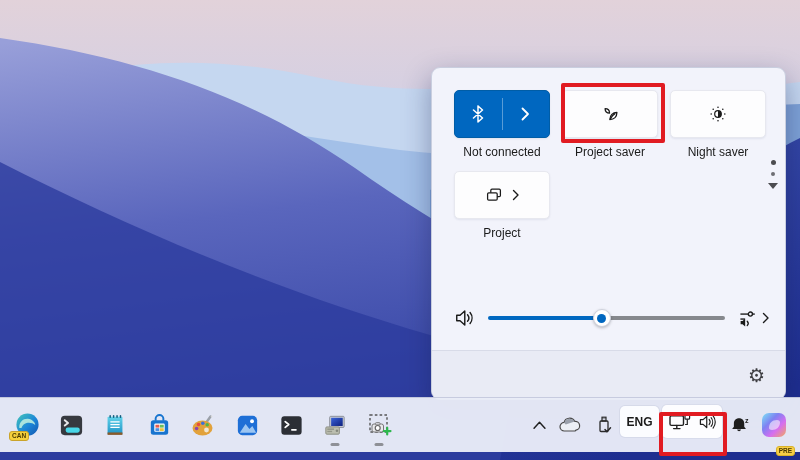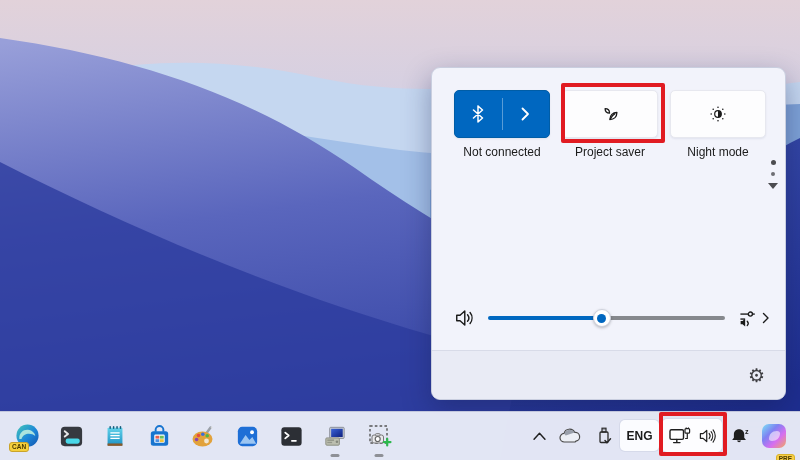--- a/index.html
+++ b/index.html
@@ -46,21 +46,21 @@
   .pg-dot2{width:4px;height:4px;border-radius:50%;background:#6e6e73;}
   .pg-arrow{width:0;height:0;border-left:5px solid transparent;border-right:5px solid transparent;
     border-top:6px solid #4c4c50;}
 
   
   .hl-box{position:absolute;border:4px solid #e11b22;border-radius:2px;z-index:30;box-sizing:border-box;}
   .hl-energy{left:561px;top:83px;width:104px;height:60px;}
   .hl-tray{left:659px;top:412px;width:68px;height:44px;}
 
   
-  .taskbar{position:absolute;left:0;bottom:0;width:800px;height:49px;
+  .taskbar{position:absolute;left:0;bottom:8px;width:800px;height:55px;
     background:rgba(232,235,247,.97);border-top:1px solid rgba(110,120,160,.28);z-index:15;box-sizing:border-box;}
   .tb-apps{position:absolute;left:13px;top:0;height:100%;display:flex;align-items:center;gap:16px;}
   .tb-app{position:relative;width:28px;height:28px;display:flex;align-items:center;justify-content:center;cursor:default;}
   .tb-badge{position:absolute;left:-4px;bottom:-2px;background:#f5d03c;border:1px solid #caa42b;
     border-radius:3px;font-size:6.5px;font-weight:700;color:#4a3a00;padding:0 2px;line-height:8px;}
   .run-dot{position:absolute;left:50%;bottom:-7px;transform:translateX(-50%);
     width:9px;height:3px;border-radius:2px;background:#8e9096;}
   .tb-tray{position:absolute;right:0;top:0;height:100%;width:290px;}
   .tray-item{position:absolute;top:0;height:100%;display:flex;align-items:center;justify-content:center;cursor:default;}
   .lang-btn{background:#fbfcff;border-radius:5px;height:31px;top:8px;
@@ -148,24 +148,36 @@
                 <circle cx="13.8" cy="4.2" r="0.8"></circle>
               <circle cx="15.8" cy="9" r="0.8"></circle>
                 <circle cx="13.8" cy="13.8" r="0.8"></circle>
               <circle cx="9" cy="15.8" r="0.8"></circle>
                 <circle cx="4.2" cy="13.8" r="0.8"></circle>
               <circle cx="2.2" cy="9" r="0.8"></circle>
                 <circle cx="4.2" cy="4.2" r="0.8"></circle>
             </g>
           </svg>
         </div>
-        <div class="qs-label">Night mode</div>
-      </div>
-
-
+        <div class="qs-label">Night saver</div>
+      </div>
+
+
+      <div class="qs-cell">
+        <div class="qs-btn">
+          <svg width="18" height="18" viewBox="0 0 18 18">
+            <rect x="5.8" y="3.2" width="9.6" height="7.4" rx="1.2" fill="none" stroke="#1a1a1a" stroke-width="1.25"></rect>
+            <rect x="2.6" y="6.8" width="9.6" height="7.4" rx="1.2" fill="#fdfdfe" stroke="#1a1a1a" stroke-width="1.25"></rect>
+          </svg>
+          <svg width="8" height="12" viewBox="0 0 8 12" style="margin-left:9px">
+            <path d="M1.5,1.5 L6,6 L1.5,10.5" fill="none" stroke="#1a1a1a" stroke-width="1.4" stroke-linecap="round" stroke-linejoin="round"></path>
+          </svg>
+        </div>
+        <div class="qs-label">Project</div>
+      </div>
     </div>
 
     <div class="qs-volume">
       <svg width="22" height="20" viewBox="0 0 20 18">
         <path d="M2.5,6.5 v5 h3 l4.3,3.8 V2.7 L5.5,6.5 Z" fill="none" stroke="#1a1a1a" stroke-width="1.3" stroke-linejoin="round"></path>
         <path d="M12.3,6 a4.6,4.6 0 0 1 0,6" fill="none" stroke="#1a1a1a" stroke-width="1.3" stroke-linecap="round"></path>
         <path d="M14.6,4 a8,8 0 0 1 0,10" fill="none" stroke="#1a1a1a" stroke-width="1.3" stroke-linecap="round"></path>
       </svg>
       <div class="vol-slider">
         <div class="vol-track" style="background: linear-gradient(to right, rgb(0, 103, 192) 0%, rgb(0, 103, 192) 48%, rgb(134, 136, 141) 48%, rgb(134, 136, 141) 100%);"></div>

